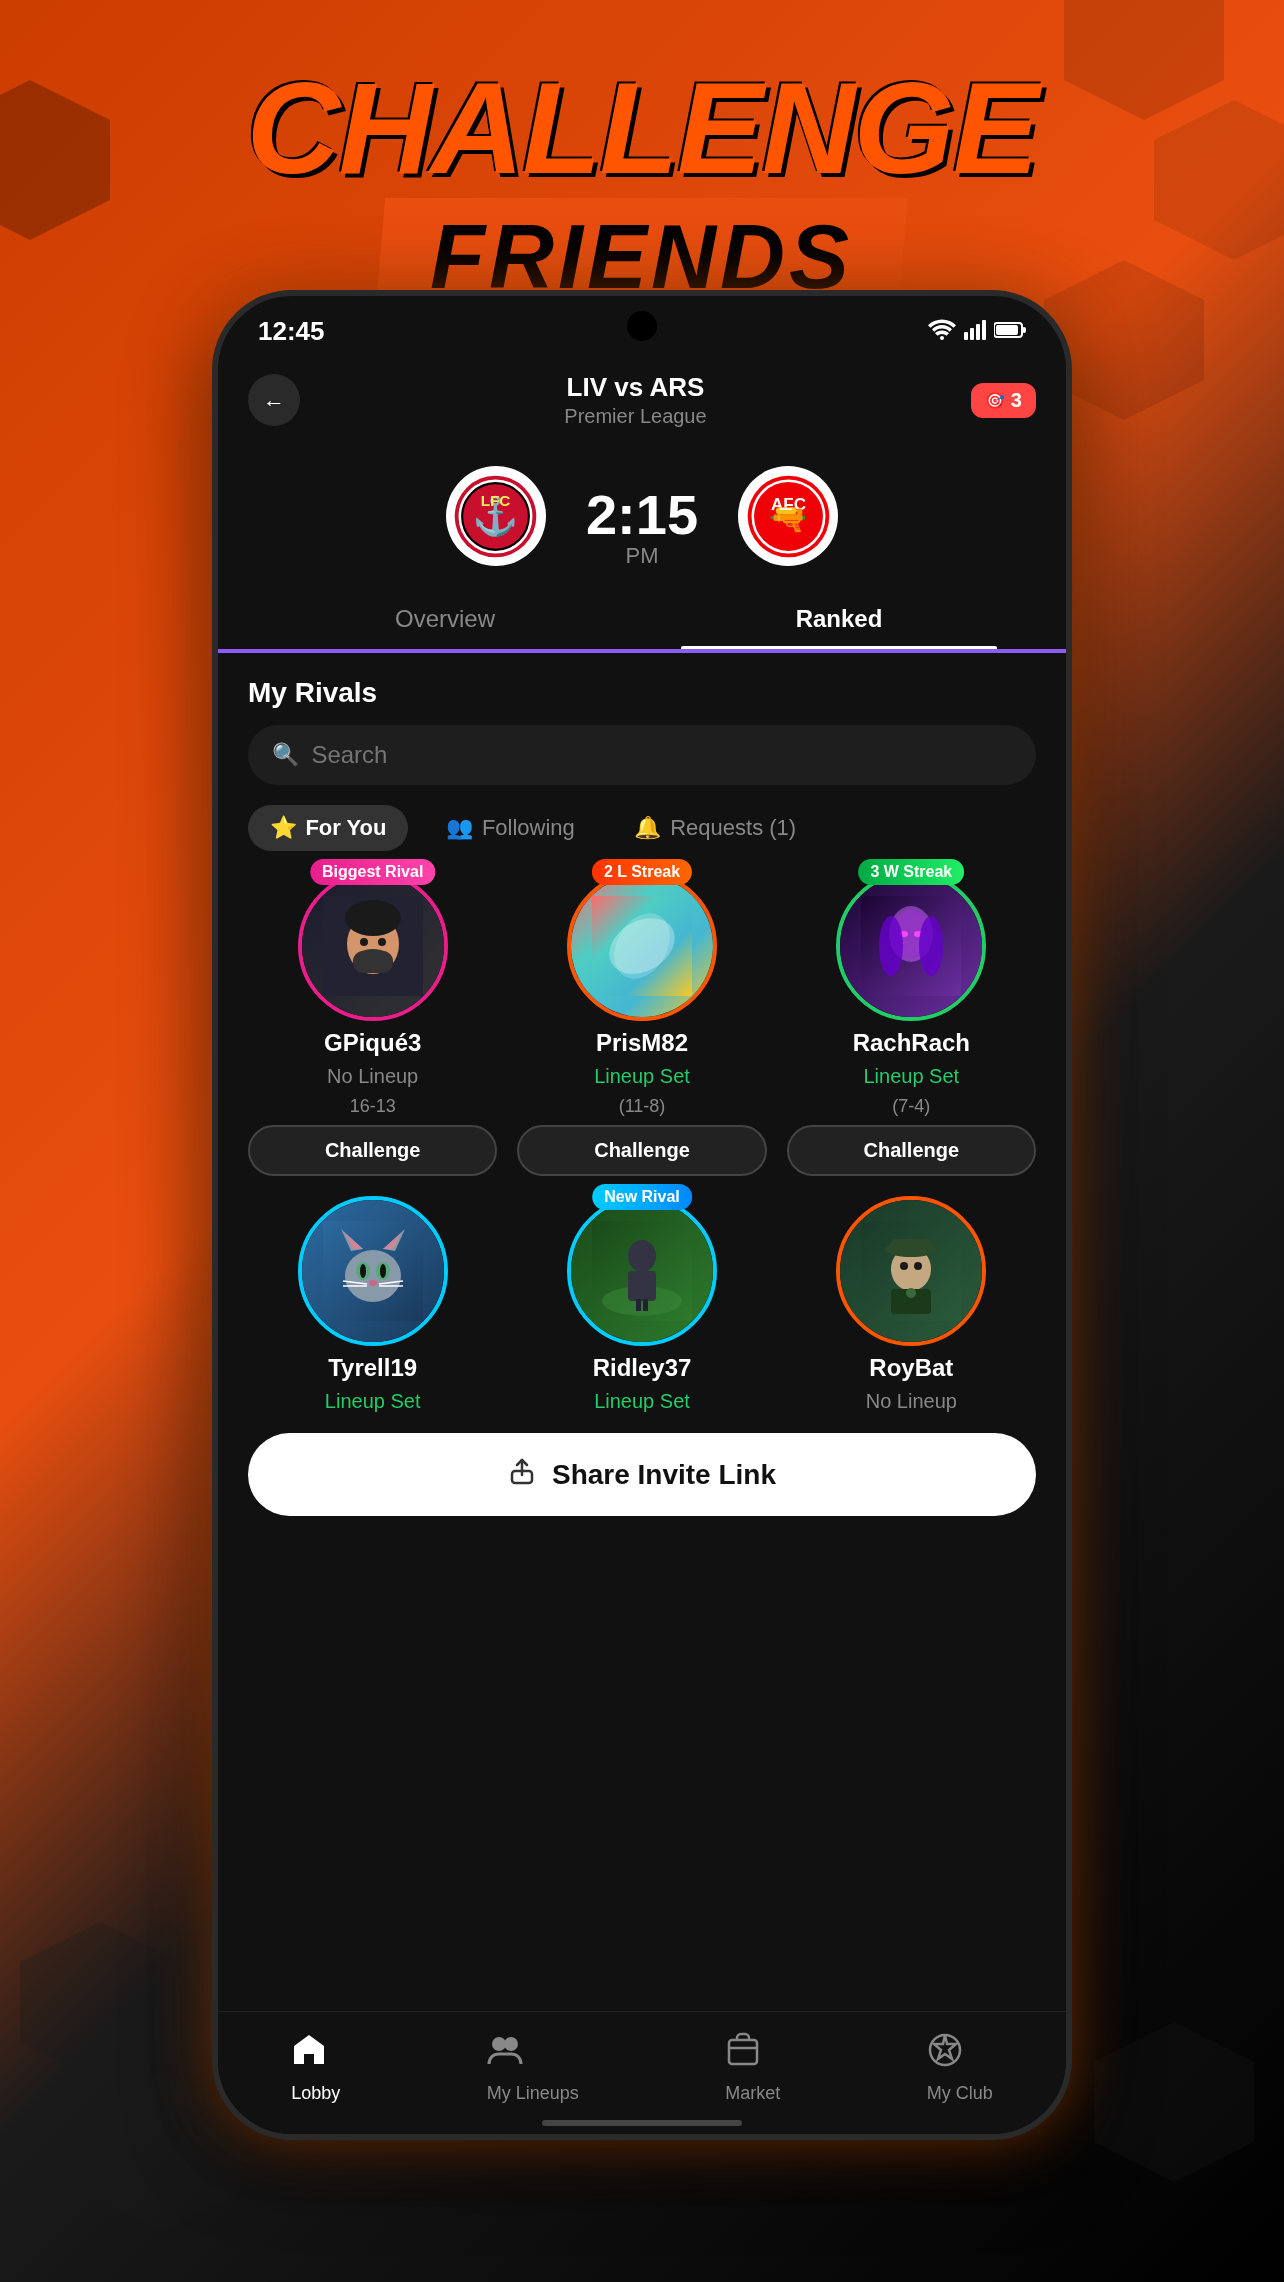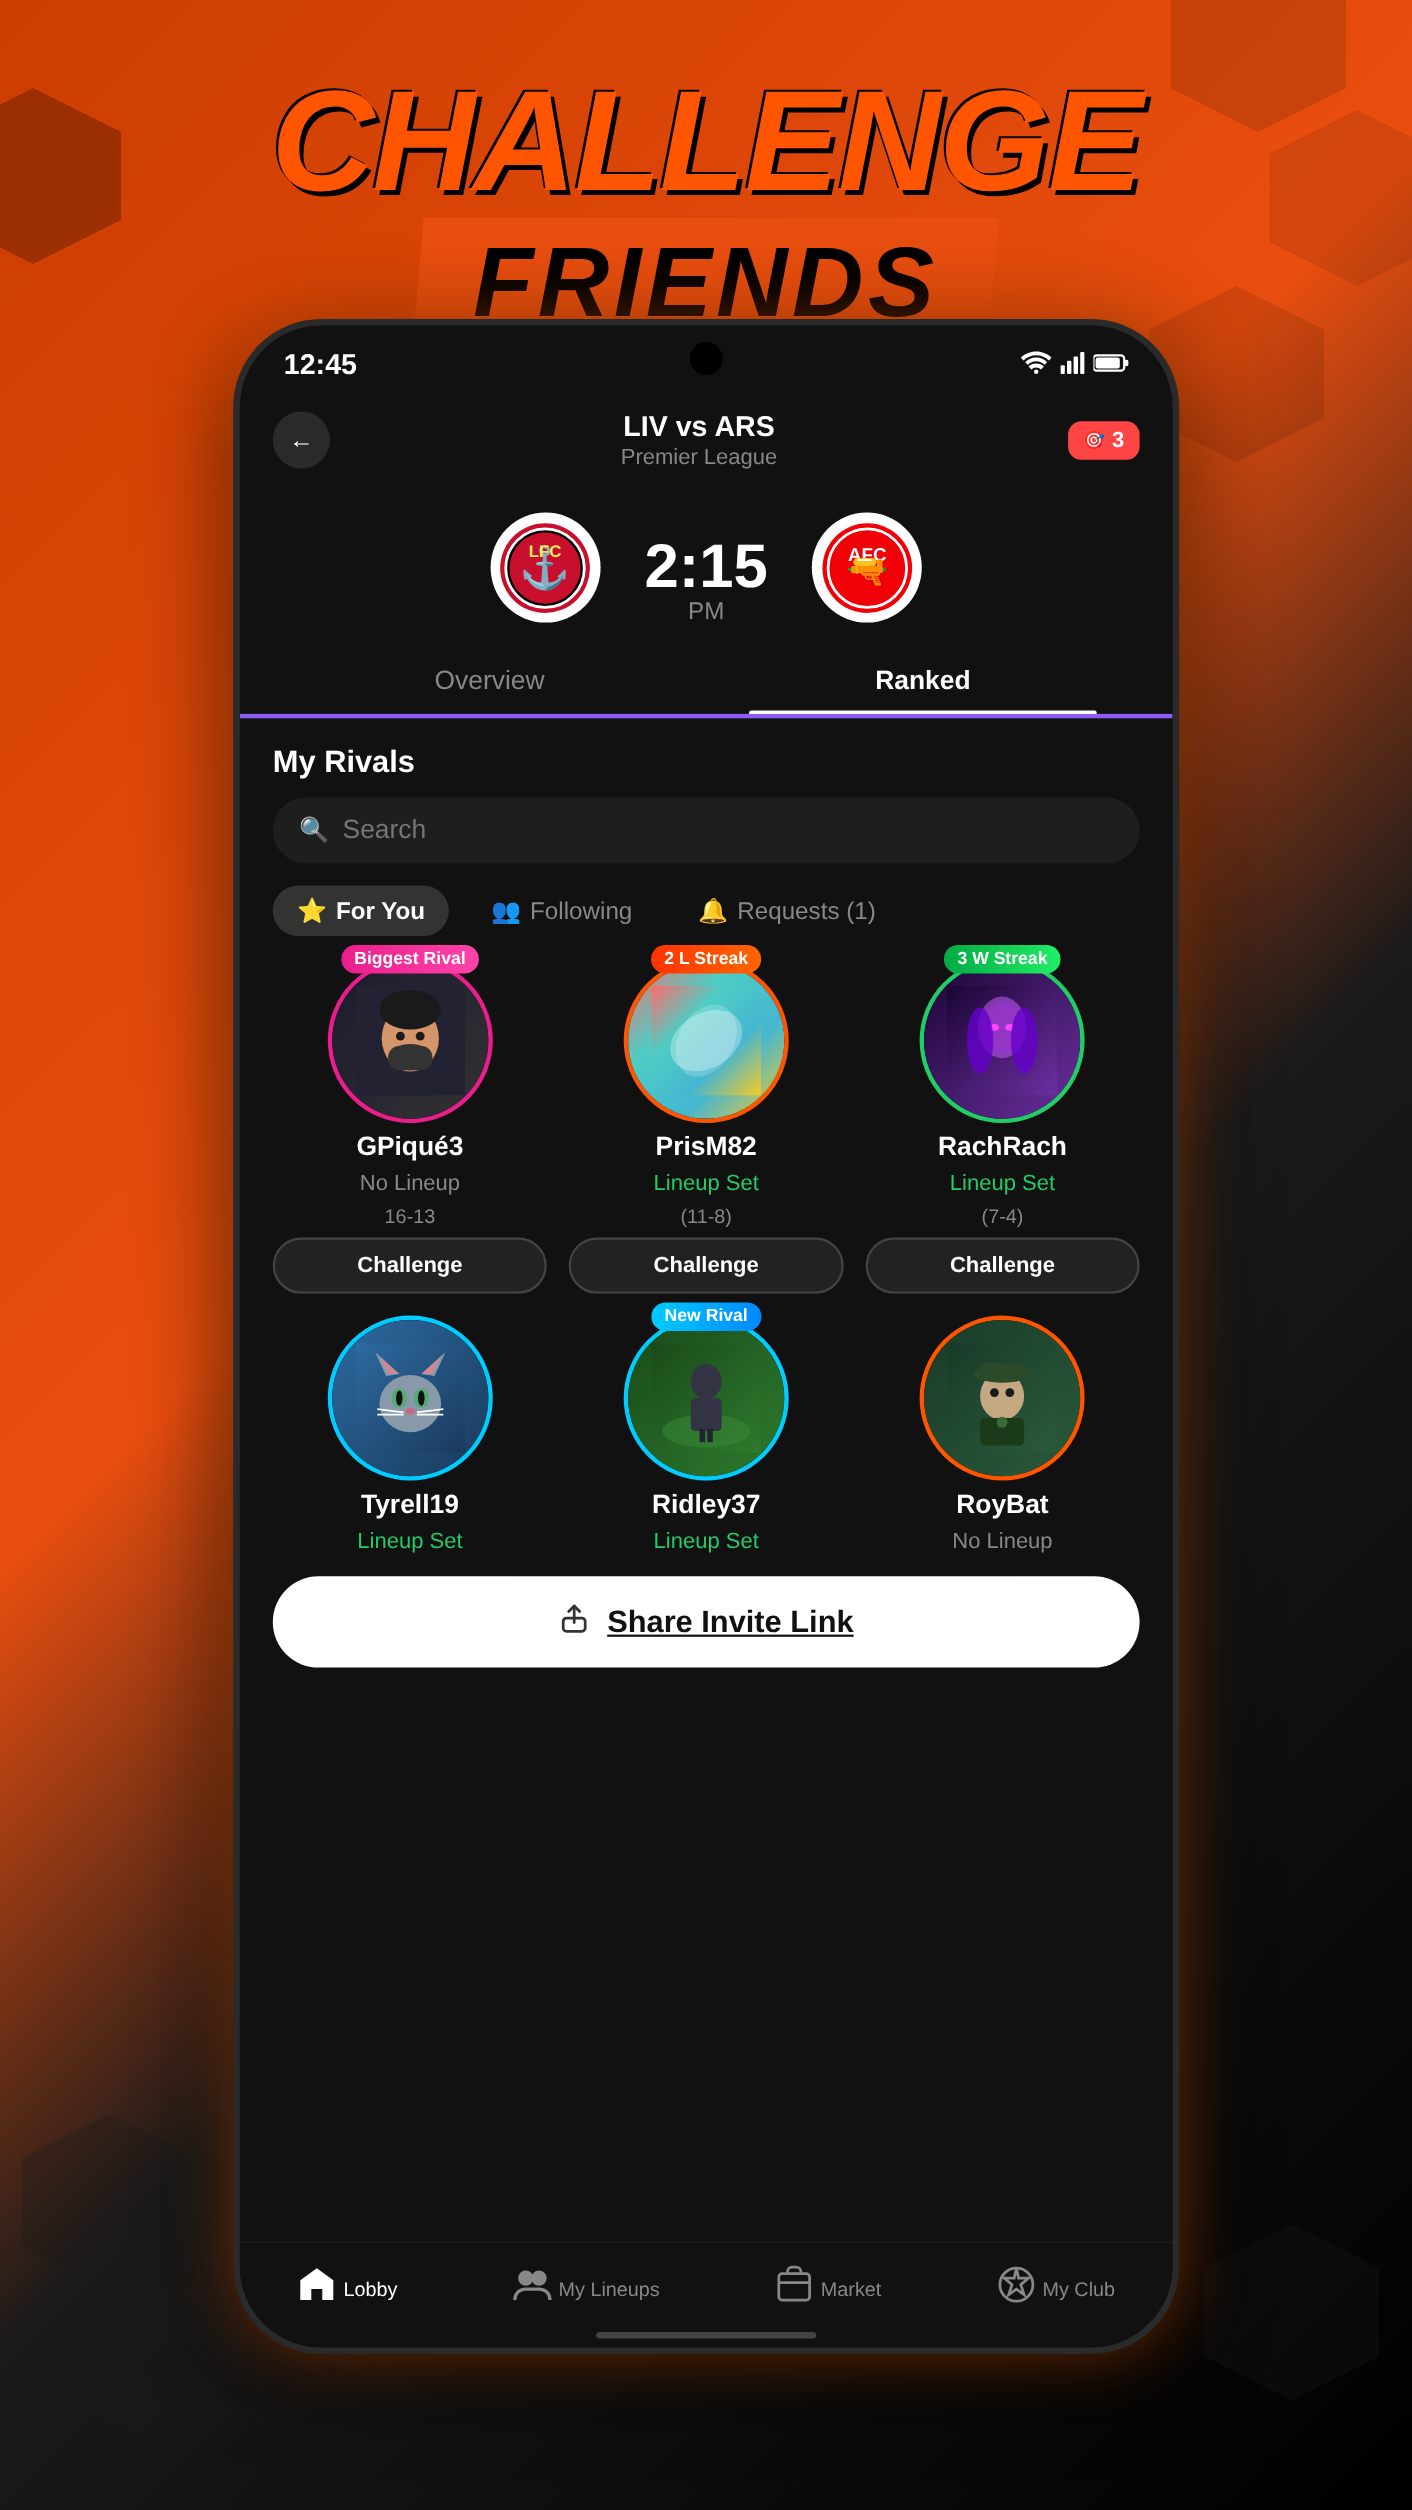--- a/index.html
+++ b/index.html
@@ -473,40 +473,39 @@
 
     .share-icon {
       font-size: 28px;
       color: #333;
     }
 
     .share-text {
       font-size: 28px;
       font-weight: 700;
       color: #111;
-      text-decoration: underline;
     }
 
     
     .bottom-nav {
       position: absolute;
       bottom: 0;
       left: 0;
       right: 0;
       background: #111;
       border-top: 1px solid #222;
       display: flex;
       justify-content: space-around;
       padding: 20px 0 30px;
     }
 
     .nav-item {
       display: flex;
-      flex-direction: row;
-      align-items: center;
+      flex-direction: column;
+      align-items: flex-start;
       gap: 6px;
       cursor: pointer;
     }
 
     .nav-icon {
       font-size: 36px;
       color: #888;
     }
 
     .nav-icon.active {

